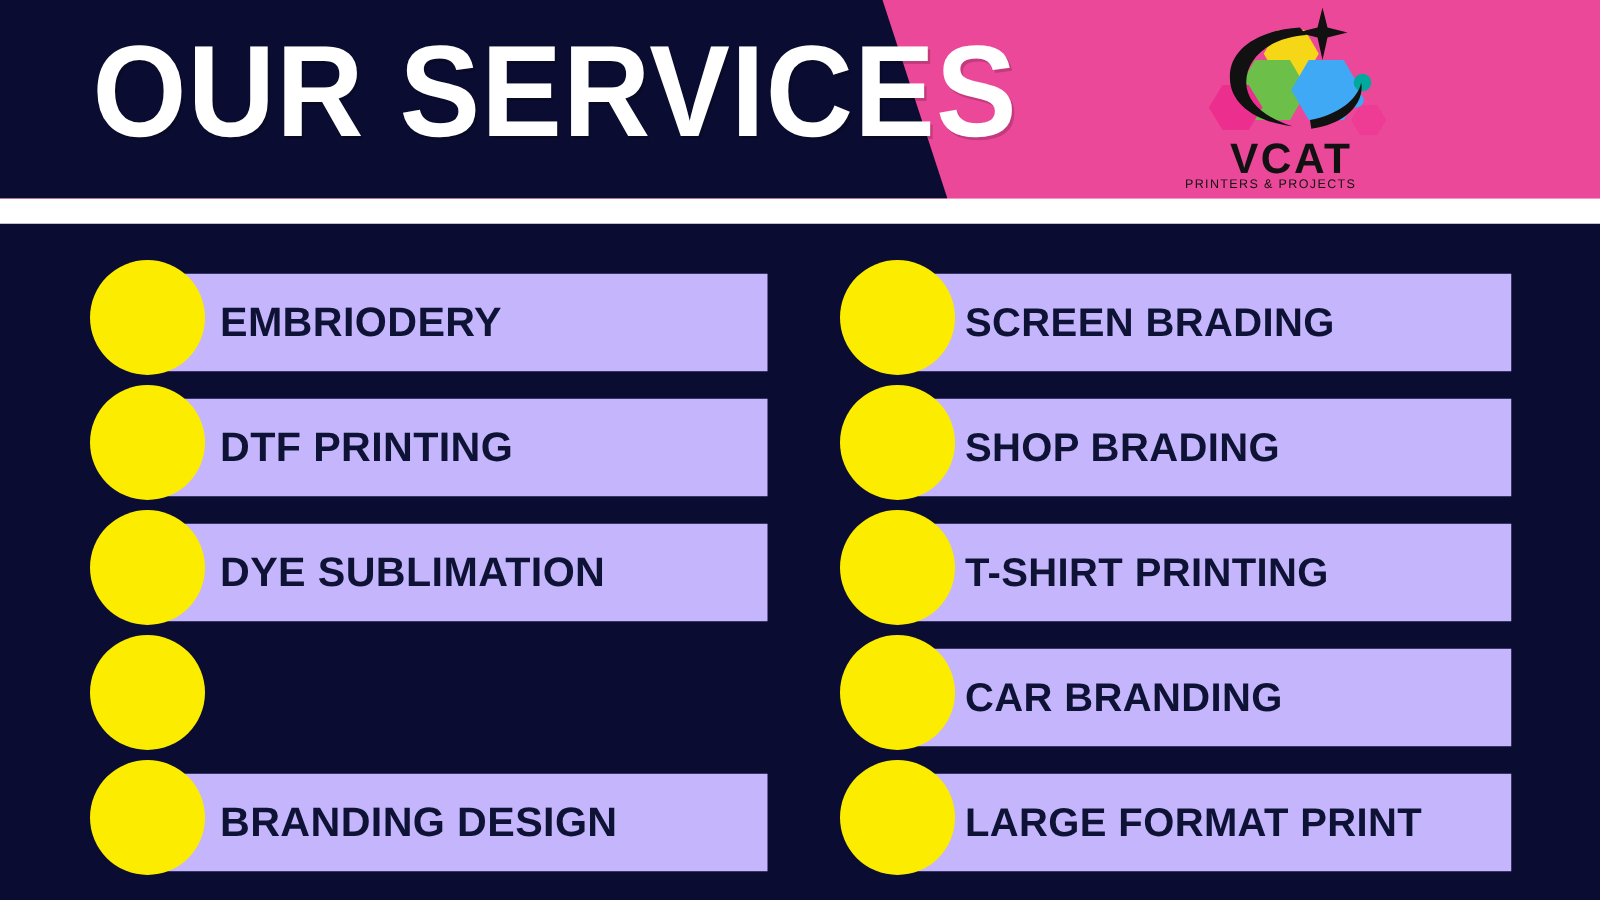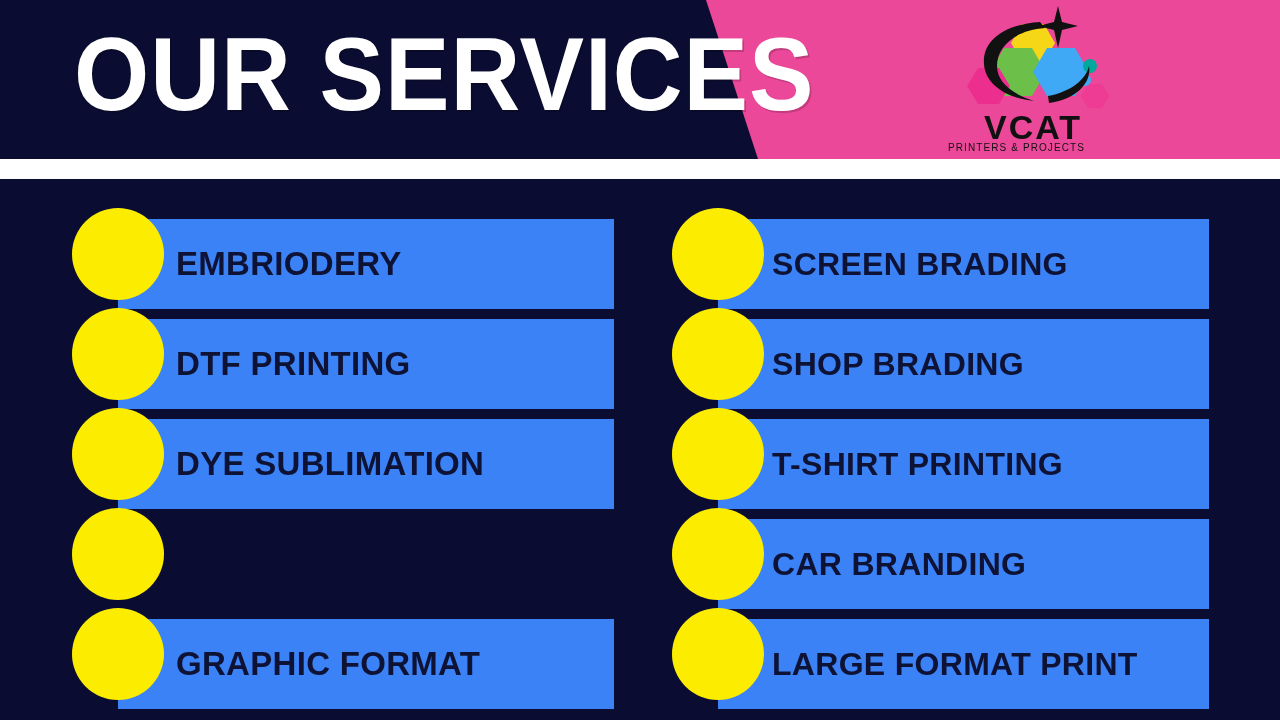--- a/index.html
+++ b/index.html
@@ -126,22 +126,22 @@
   .col-right { left: 672px; width: 537px; }
 
   .service-row {
     position: absolute;
     height: 92px;
   }
   .service-bar {
     position: absolute;
     left: 46px;
     top: 11px;
-    height: 90px;
-    background: #3b82f6;
+    height: 78px;
+    background: #c4b5fd;
     display: flex;
     align-items: center;
   }
   .col-left  .service-bar { width: 496px; }
   .col-right .service-bar { width: 491px; }
 
   .service-dot {
     position: absolute;
     left: 0;
     top: 0;
@@ -222,21 +222,21 @@
           <div class="service-bar">
             <span class="service-label">DYE SUBLIMATION</span>
           </div>
           <div class="service-dot"></div>
         </div>
         <div class="service-row" style="top: 329px; left: 0px; width: 100%;">
           <div class="service-dot"></div>
         </div>
         <div class="service-row" style="top: 429px; left: 0px; width: 100%;">
           <div class="service-bar">
-            <span class="service-label">GRAPHIC FORMAT</span>
+            <span class="service-label">BRANDING DESIGN</span>
           </div>
           <div class="service-dot"></div>
         </div>
       </div>
     <div class="column col-right" id="col-right">
         <div class="service-row" style="top: 29px; left: 0px; width: 100%;">
           <div class="service-bar">
             <span class="service-label">SCREEN BRADING</span>
           </div>
           <div class="service-dot"></div>

